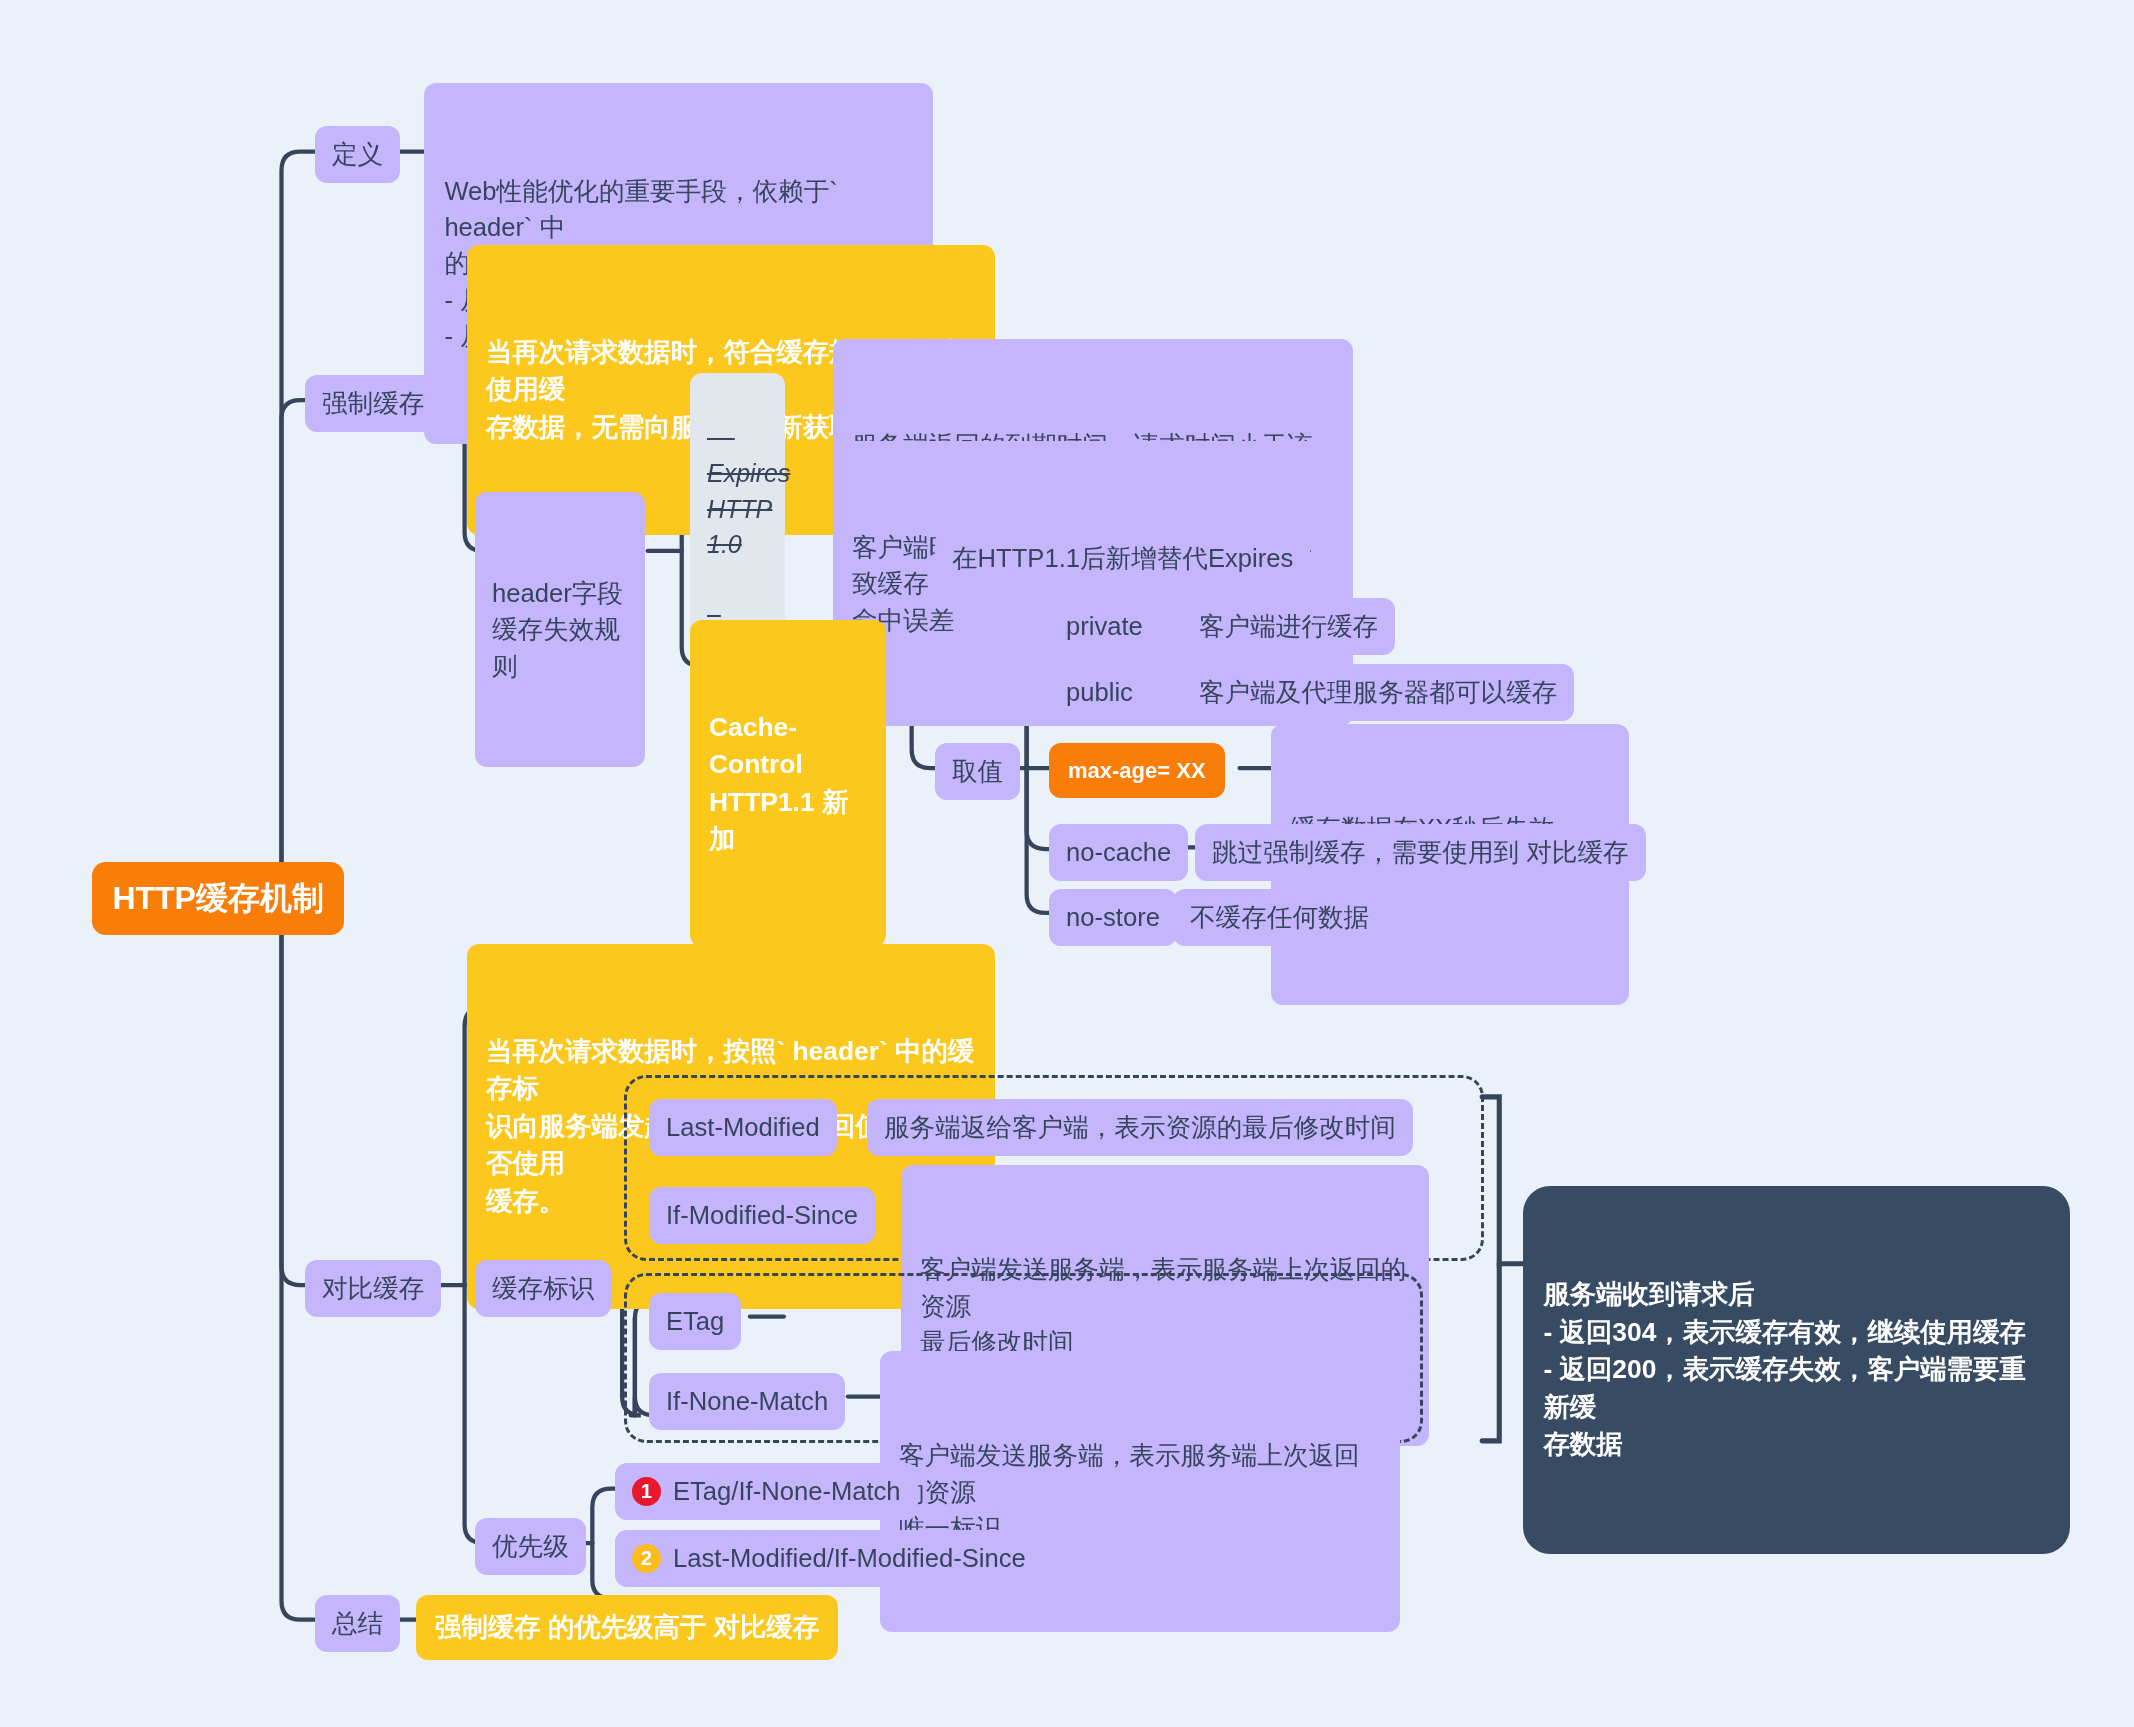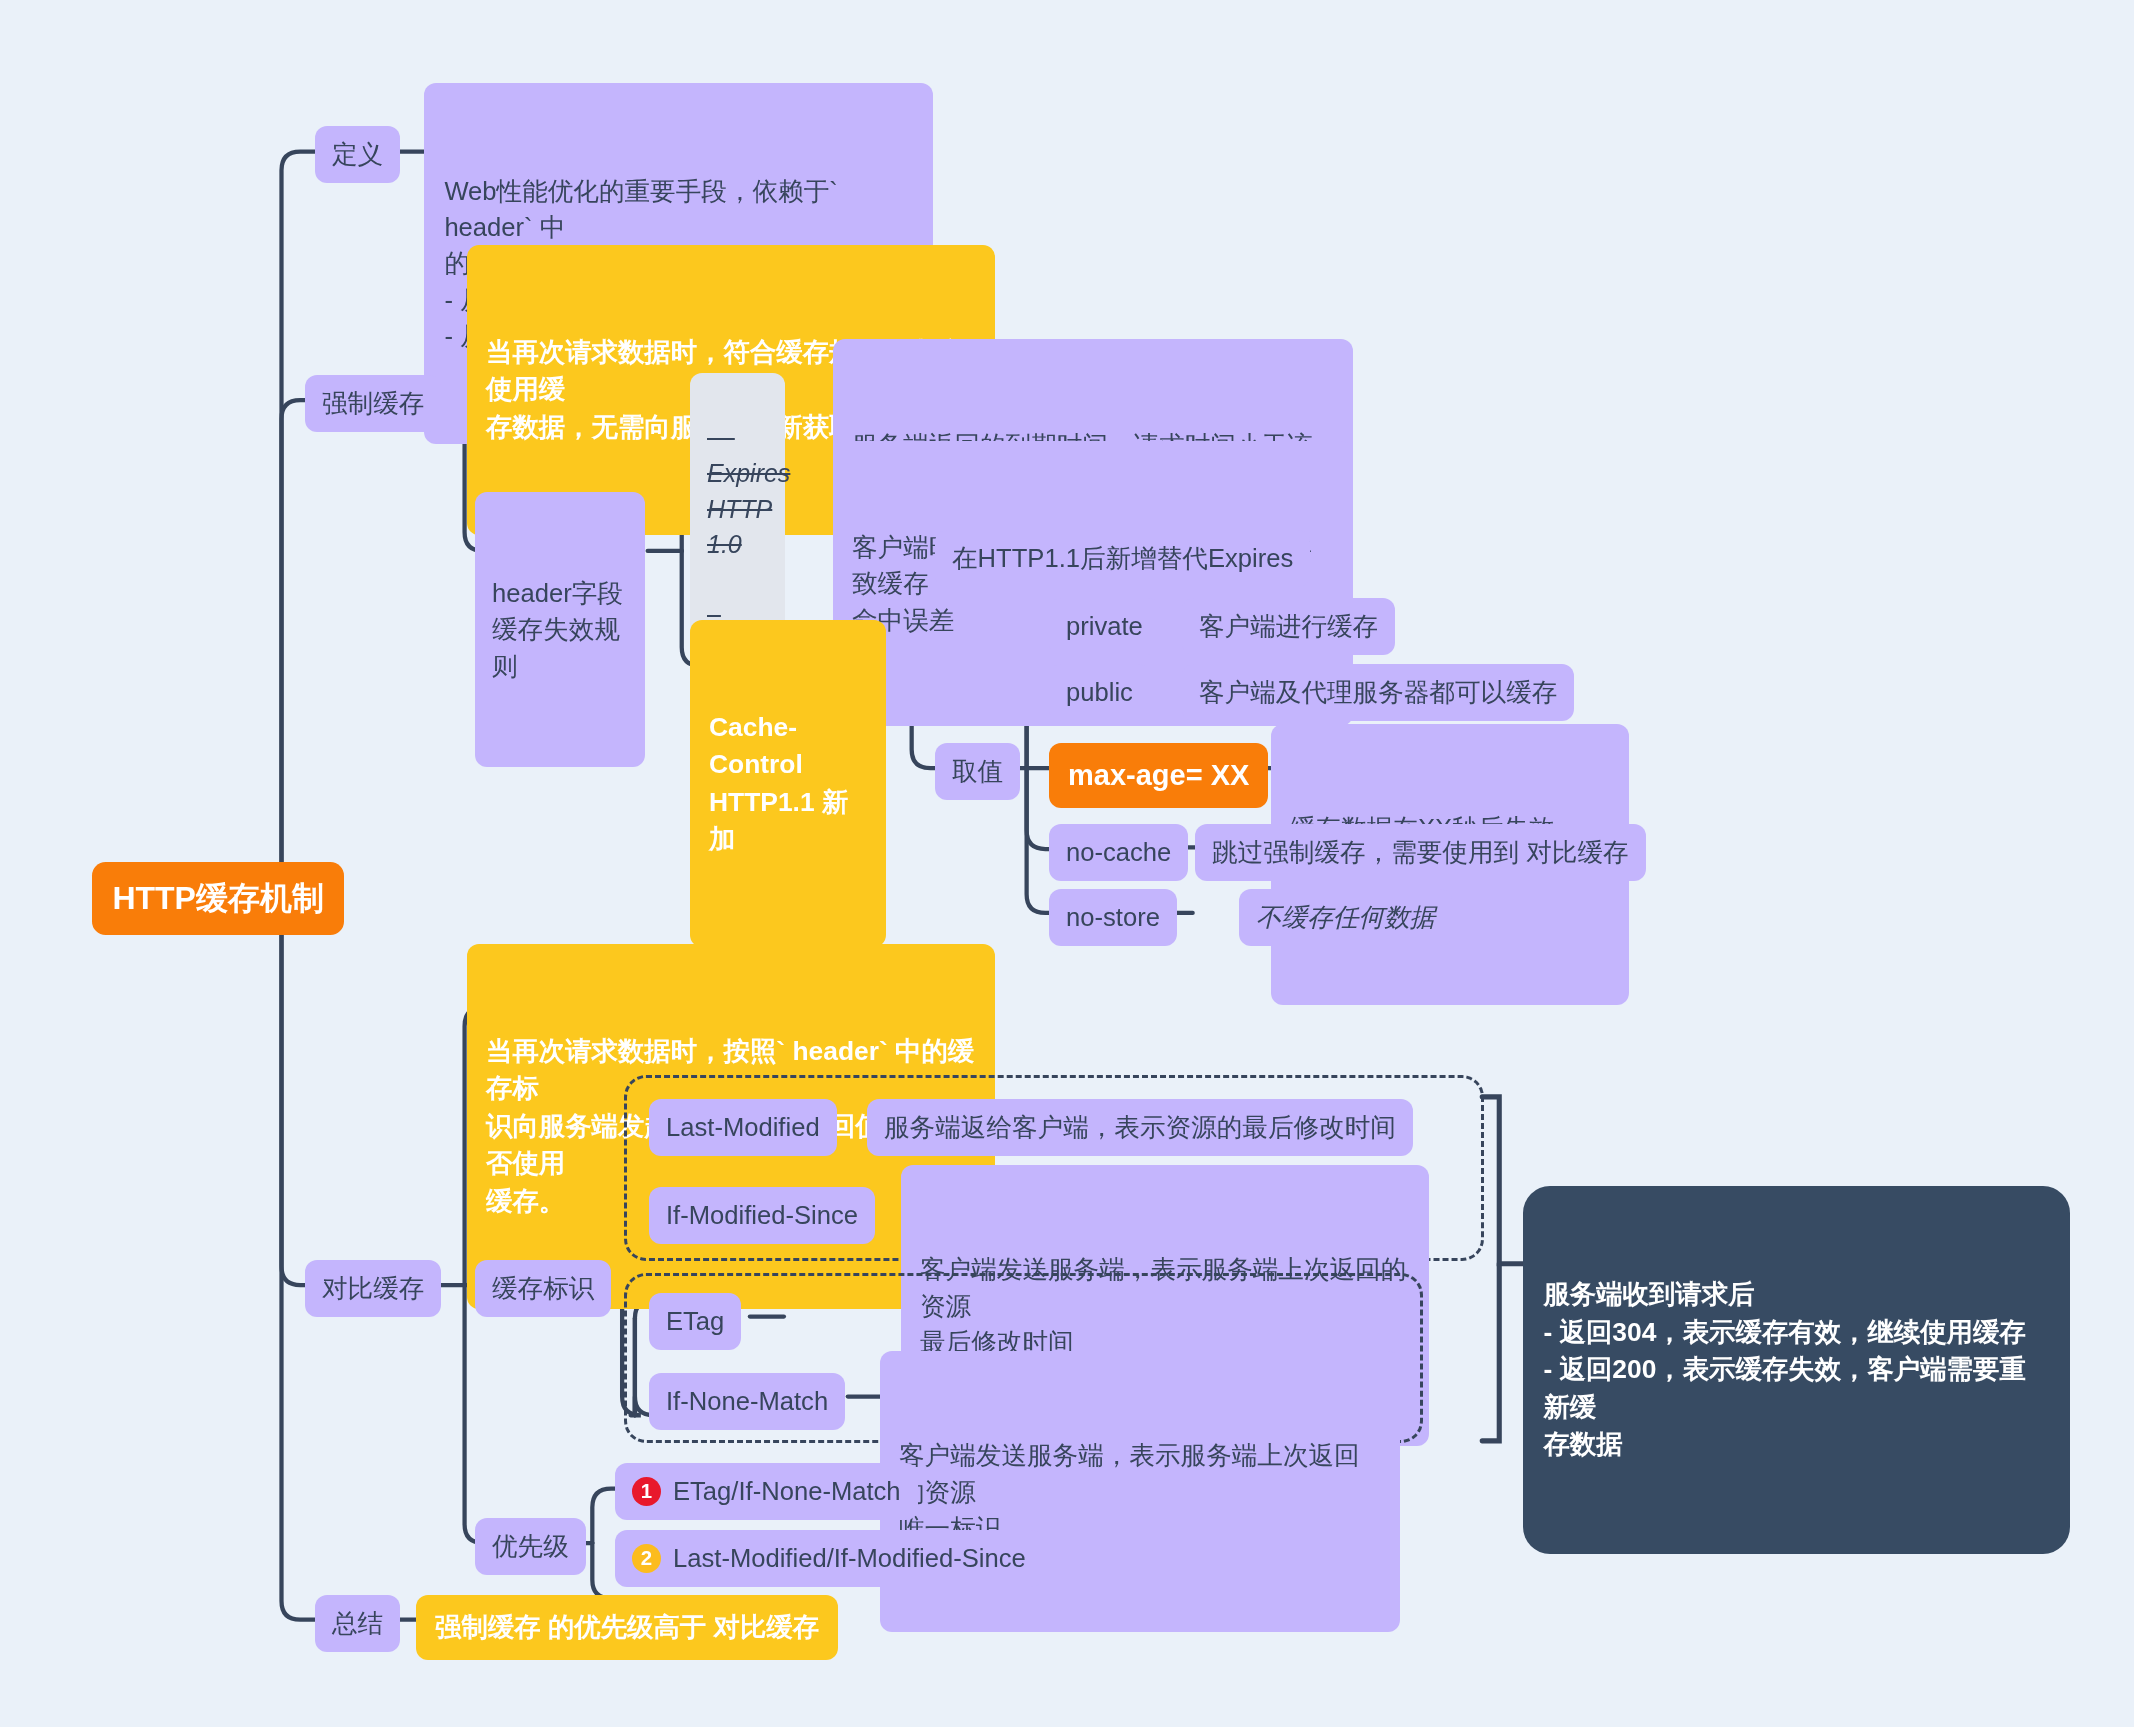--- a/index.html
+++ b/index.html
@@ -56,21 +56,21 @@
     background: #fcc81e;
     color: #ffffff;
     font-size: 26.4px;
     font-weight: bold;
     padding: 13.6px 19px;
     border-radius: 12px;
   }
   .n-orange {
     background: #f97d09;
     color: #ffffff;
-    font-size: 29px;
+    font-size: 22px;
     font-weight: bold;
     padding: 12px 19px;
     border-radius: 12px;
   }
   .n-dark {
     background: #374b63;
     color: #ffffff;
     font-size: 26.4px;
     font-weight: bold;
     padding: 15.3px 20.4px;
@@ -275,21 +275,21 @@
   <div class="node n-grey" style="left:1049px; top:824px;">
     <span>no-cache</span>
   </div>
   <div class="node n-grey" style="left:1195px; top:824px;">
     <span>跳过强制缓存，需要使用到 对比缓存</span>
   </div>
 
   <div class="node n-grey" style="left:1049px; top:889px;">
     <span>no-store</span>
   </div>
-  <div class="node n-grey" style="left:1239px; top:889px;font-style:italic;">
+  <div class="node n-grey" style="left:1173px; top:889px;">
     <span>不缓存任何数据</span>
   </div>
 
   <div class="node n-grey" style="left:305px; top:1260px;">
     <span>对比缓存</span>
   </div>
 
   <div class="node n-yellow block" style="left:467px; top:944px; width:528px;">
     <span class="multiline">当再次请求数据时，按照` header` 中的缓存标
 识向服务端发起请求，根据返回值判断是否使用

